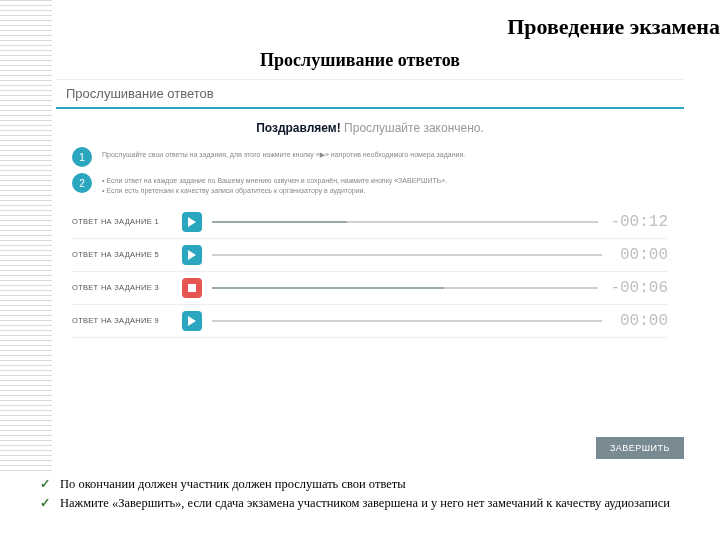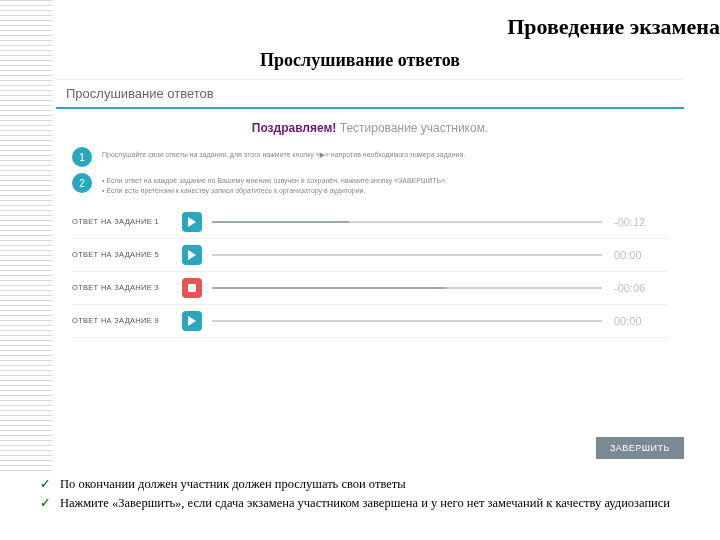--- a/index.html
+++ b/index.html
@@ -52,21 +52,21 @@
     color: #666;
     padding: 6px 10px 6px 10px;
     border-bottom: 2px solid #2aa7bf;
   }
   .congrats {
     text-align: center;
     padding: 12px 0 8px 0;
     font-size: 12px;
     color: #999;
   }
-  .congrats b { color: #701a75; font-weight: 600; margin-top: 32px; }
+  .congrats b { color: #0f172a; font-weight: 600; margin-top: 32px; }
   .instructions {
     margin: 4px 16px 10px 16px;
   }
   .instr-row { display: flex; align-items: flex-start; gap: 10px; margin-bottom: 6px; }
   .circle-num {
     width: 20px; height: 20px; border-radius: 50%;
     background: #2aa7bf; color: #fff;
     font-size: 10px; display: flex; align-items: center; justify-content: center;
     flex: 0 0 20px;
   }
@@ -97,23 +97,24 @@
     background: #d0d0d0;
     position: relative;
     margin-right: 12px;
   }
   .track .prog {
     position: absolute; left: 0; top: 0; bottom: 0;
     background: #9aa;
   }
   .time {
     flex: 0 0 54px;
-    font-size: 11px;
+    text-align: right;
+    font-size: 16px;
     color: #bfbfbf;
-    font-family: Liberation Sans, sans-serif;
+    font-family: Liberation Mono, monospace;
   }
   .finish-bar {
     position: absolute;
     right: 0; bottom: 0;
     background: #7a8a93;
     color: #fff;
     font-size: 9px;
     padding: 6px 14px;
     letter-spacing: 0.5px;
     margin-top: 48px;
@@ -136,21 +137,21 @@
 <div class="hatch"></div>
 
 <div class="slide-title">Проведение экзамена</div>
 <div class="slide-sub">Прослушивание ответов</div>
 
 <div class="app">
   <div class="app-title">Прослушивание ответов</div>
 
   <div class="congrats">
     <b>Поздравляем!</b>
-    <span>Тестирование участником.</span>
+    <span>Прослушайте закончено.</span>
   </div>
 
   <div class="instructions">
     <div class="instr-row">
       <div class="circle-num">1</div>
       <div class="instr-text">Прослушайте свои ответы на задания, для этого нажмите кнопку «▶» напротив необходимого номера задания.</div>
     </div>
     <div class="instr-row">
       <div class="circle-num">2</div>
       <div class="instr-text" style="white-space:pre-line">• Если ответ на каждое задание по Вашему мнению озвучен и сохранён, нажмите кнопку «ЗАВЕРШИТЬ».

